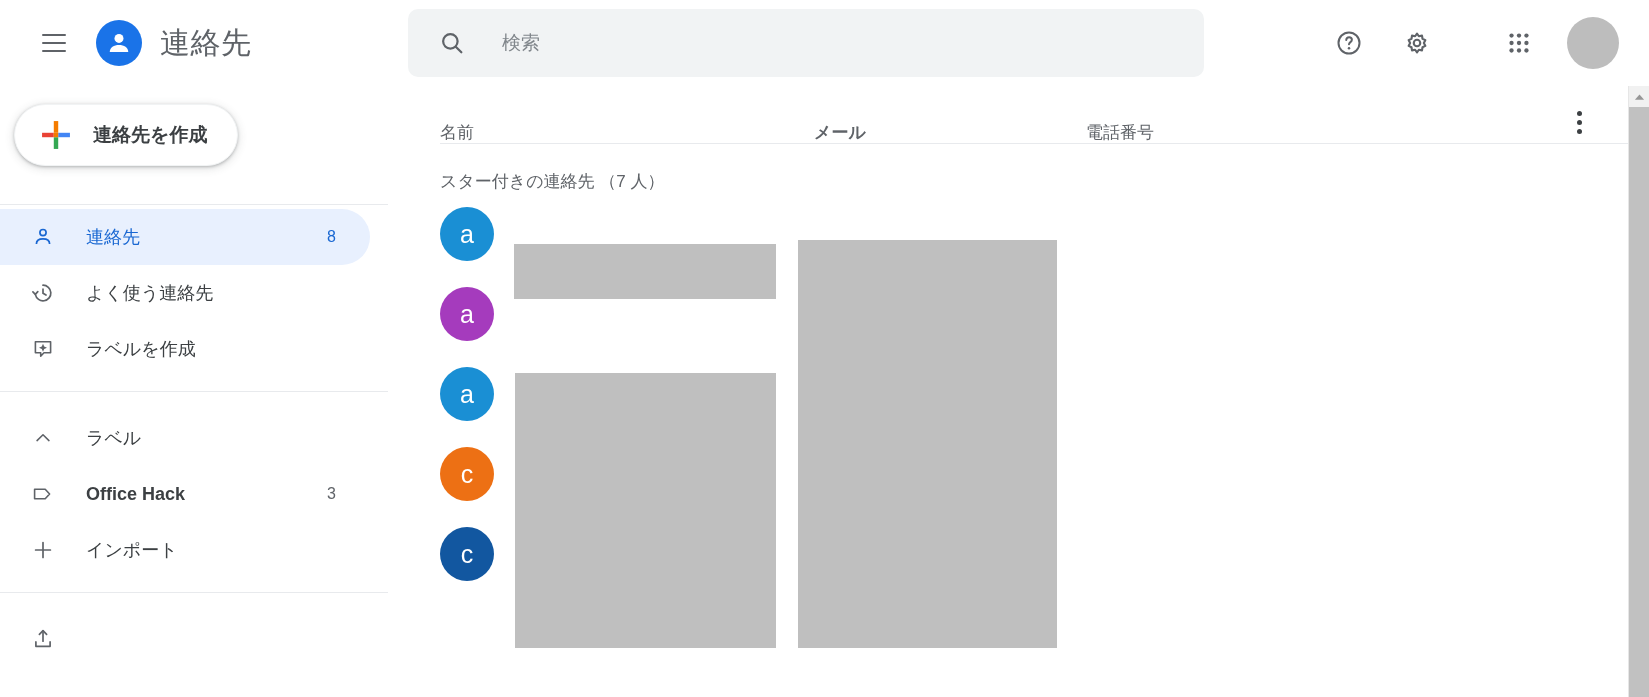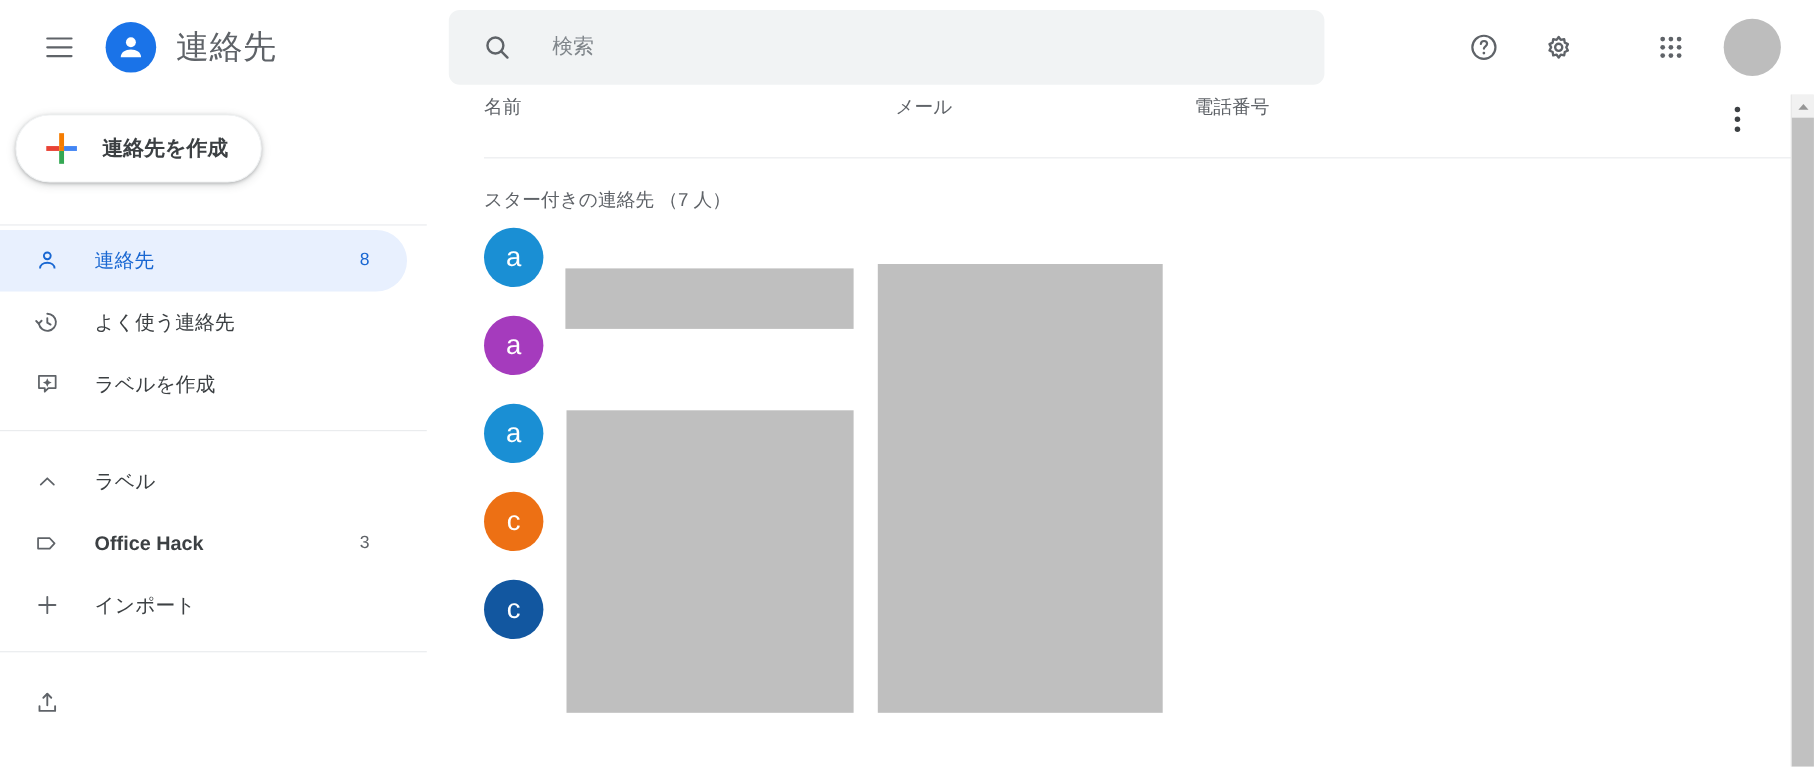--- a/index.html
+++ b/index.html
@@ -155,32 +155,32 @@
     border-radius: 50%;
     background: #bdbdbd;
     margin-left: 22px;
     flex: 0 0 52px;
     cursor: pointer;
   }
 
   
   .table-head {
     display: flex;
-    align-items: flex-start;
+    align-items: flex-end;
     height: 58px;
     padding-left: 32px;
     position: relative;
   }
   .th {
     font-size: 17px;
     color: #5f6368;
     white-space: nowrap;
   }
   .th-name { width: 374px; }
-  .th-mail { width: 272px; }
+  .th-mail { width: 272px; font-weight: bold; }
   .th-phone { flex: 1 1 auto; }
   .more-btn {
     width: 44px; height: 44px;
     display: flex; flex-direction: column;
     align-items: center; justify-content: center;
     gap: 4px;
     cursor: pointer;
     margin-right: 48px;
   }
   .more-btn i {

